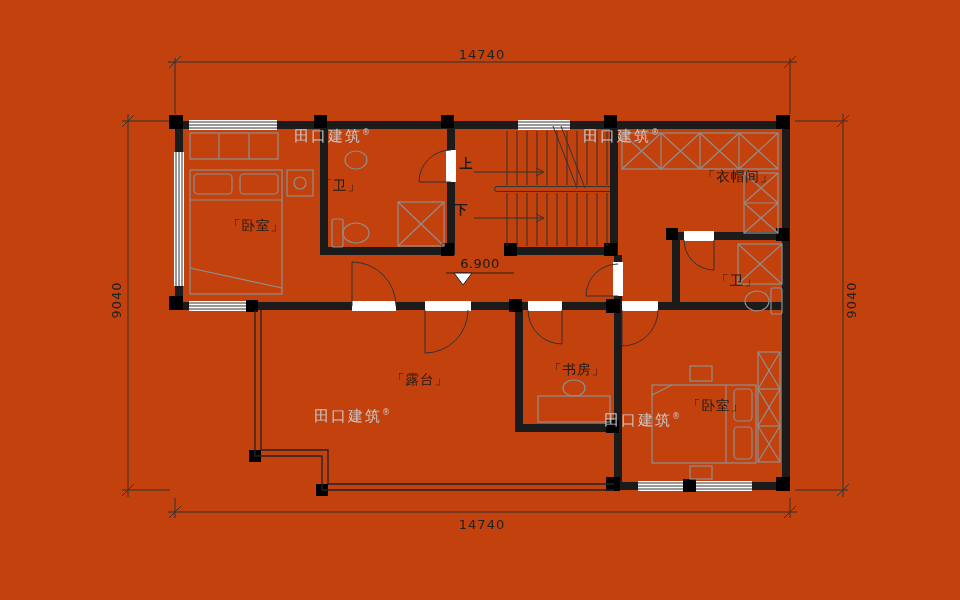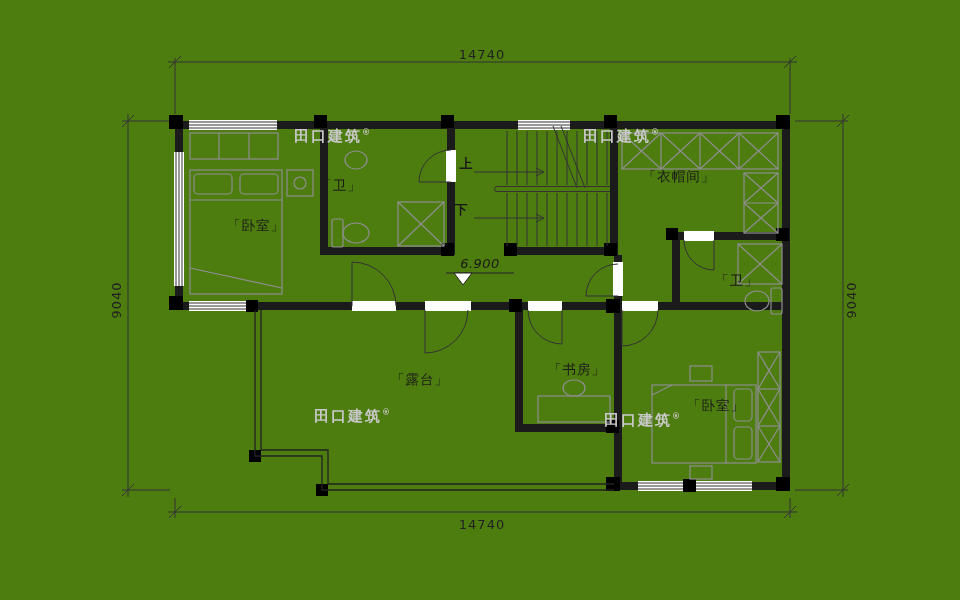--- a/index.html
+++ b/index.html
@@ -1,29 +1,29 @@
 <!DOCTYPE html>
 <html><head>
 <meta charset="utf-8">
 <style>
   * { margin:0; padding:0; box-sizing:border-box; }
   html,body { width:960px; height:600px; background:#ffffff; font-family:"DejaVu Sans", sans-serif; }
-  .canvas { position:relative; width:960px; height:600px; background:#4d7c0f; overflow:hidden; }
+  .canvas { position:relative; width:960px; height:600px; background:#c2410c; overflow:hidden; }
   .canvas > svg { position:absolute; left:0; top:0; }
   .lbl {
     position:absolute; transform:translate(-50%,-50%);
     font-size:13.5px; color:#1a1a1a; white-space:nowrap; letter-spacing:1px;
   }
   .dim { font-size:13px; color:#222; letter-spacing:1px; }
   .vert { transform:translate(-50%,-50%) rotate(-90deg); }
   .stair-lbl { font-size:13px; font-weight:bold; letter-spacing:0; }
-  .level-lbl { font-size:13px; letter-spacing:0.5px;font-style:italic; }
+  .level-lbl { font-size:13px; letter-spacing:0.5px; }
   .wm {
     position:absolute; transform:translate(-50%,-50%);
-    color:#c9c9c9; font-weight:bold; font-size:15px; letter-spacing:2px;
+    color:#c9c9c9; font-weight:normal; font-size:15px; letter-spacing:2px;
     white-space:nowrap; user-select:none;
   }
   .wm sup { font-size:8px; letter-spacing:0; vertical-align:super; }
 </style>
 </head>
 <body>
 
 <div class="canvas">
 
   <svg width="960" height="600" viewBox="0 0 960 600" xmlns="http://www.w3.org/2000/svg">
@@ -281,21 +281,21 @@
     </g>
   </svg>
 
   <span class="lbl dim" style="left:482px;top:54px">14740</span>
   <span class="lbl dim" style="left:482px;top:524px">14740</span>
   <span class="lbl dim vert" style="left:116px;top:300px">9040</span>
   <span class="lbl dim vert" style="left:851px;top:300px">9040</span>
 
   <span class="lbl" style="left:256px;top:226px">「卧室」</span>
   <span class="lbl" style="left:340px;top:186px">「卫」</span>
-  <span class="lbl" style="left:679px;top:177px">「衣帽间」</span>
+  <span class="lbl" style="left:738px;top:177px">「衣帽间」</span>
   <span class="lbl" style="left:737px;top:281px">「卫」</span>
   <span class="lbl" style="left:577px;top:370px">「书房」</span>
   <span class="lbl" style="left:420px;top:380px">「露台」</span>
   <span class="lbl" style="left:716px;top:406px">「卧室」</span>
 
   <span class="lbl stair-lbl" style="left:466px;top:164px">上</span>
   <span class="lbl stair-lbl" style="left:461px;top:210px">下</span>
 
   <span class="lbl level-lbl" style="left:480px;top:263px">6.900</span>
 

